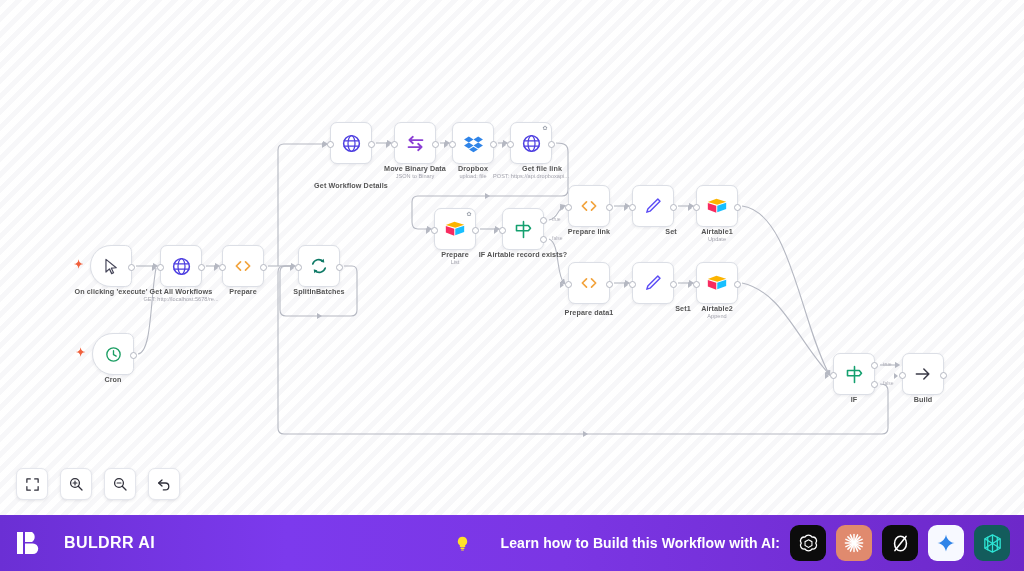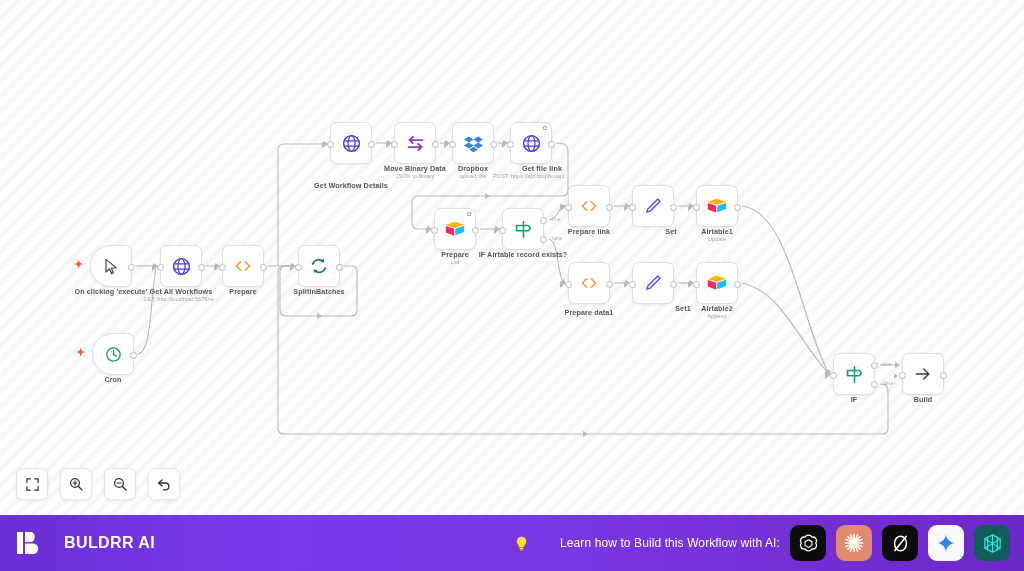--- a/index.html
+++ b/index.html
@@ -53,21 +53,21 @@
         cursor:pointer;box-sizing:border-box;}
 
   
   #banner{position:absolute;left:0;top:515px;width:1024px;height:56px;
           background:linear-gradient(90deg,#6b2fd4 0%,#7c3aed 28%,#7b36e4 55%,#6d28c9 100%);
           display:flex;align-items:center;}
   #brand{display:flex;align-items:center;gap:22px;margin-left:16px;}
   #brandmark{width:26px;height:26px;position:relative;}
   #brandname{color:#fff;font-size:16px;font-weight:700;letter-spacing:.4px;}
   #cta{margin-left:auto;display:flex;align-items:center;gap:10px;margin-right:14px;}
-  #ctatext{color:#fff;font-size:12px;font-weight:400;letter-spacing:.1px;margin-left:20px;}
+  #ctatext{color:#fff;font-size:14px;font-weight:700;letter-spacing:.1px;margin-left:20px;}
   .aiicon{width:36px;height:36px;border-radius:9px;display:flex;align-items:center;
           justify-content:center;cursor:pointer;}
 </style>
 </head>
 <body>
 
 <div id="app">
 
   <div id="canvas">
 

